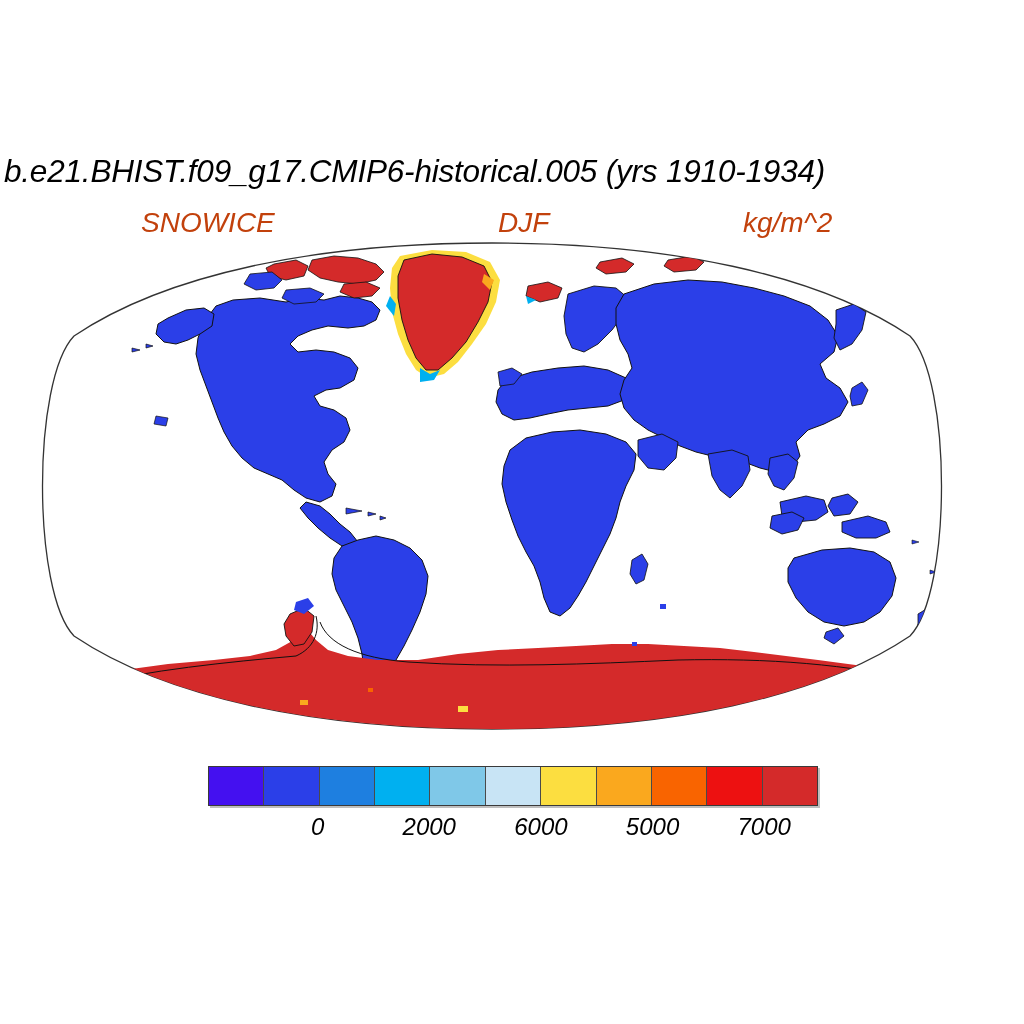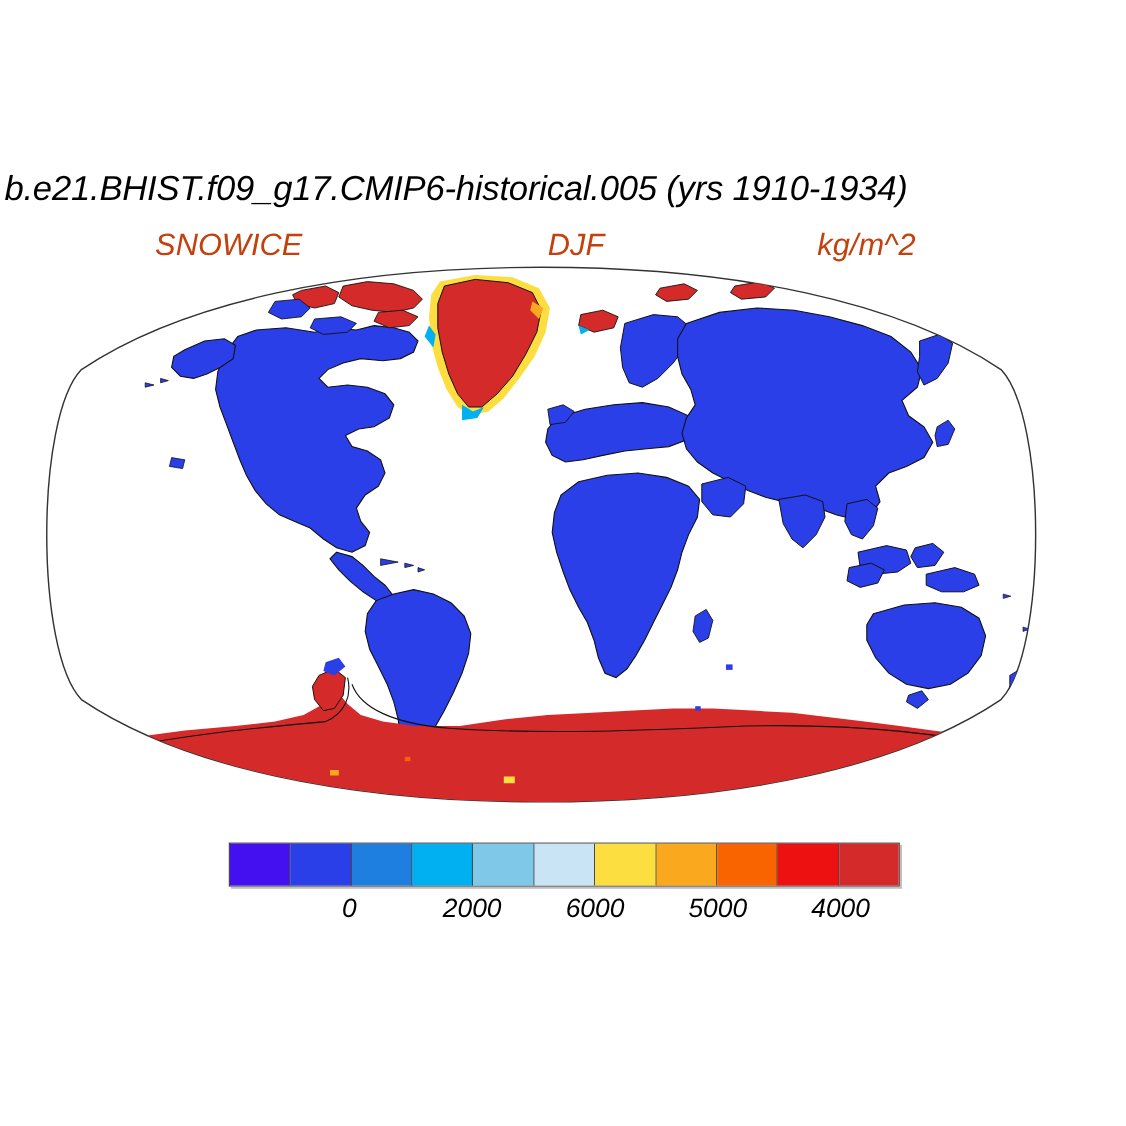--- a/index.html
+++ b/index.html
@@ -302,16 +302,16 @@
         <div class="cb-cell" style="background: rgb(249, 100, 0);"></div>
         <div class="cb-cell" style="background: rgb(237, 17, 17);"></div>
         <div class="cb-cell" style="background: rgb(212, 42, 42);"></div>
       </div>
   </div>
   <div id="colorbar-labels">
       <div class="cb-label" style="left: 18.18%;">0</div>
       <div class="cb-label" style="left: 36.36%;">2000</div>
       <div class="cb-label" style="left: 54.55%;">6000</div>
       <div class="cb-label" style="left: 72.73%;">5000</div>
-      <div class="cb-label" style="left: 90.91%;">4000</div>
+      <div class="cb-label" style="left: 90.91%;">7000</div>
     </div>
 
 </div>
 
 </body></html>

